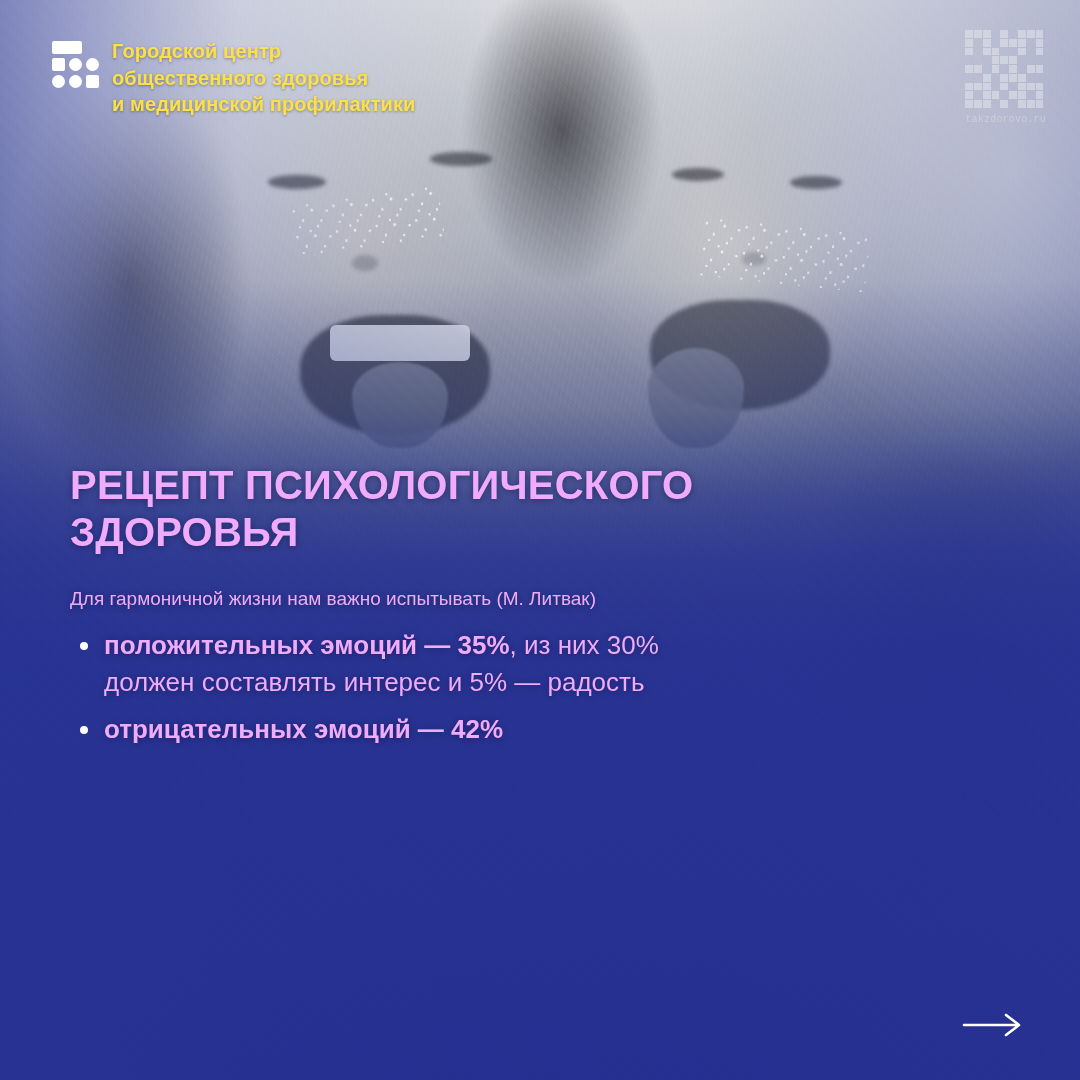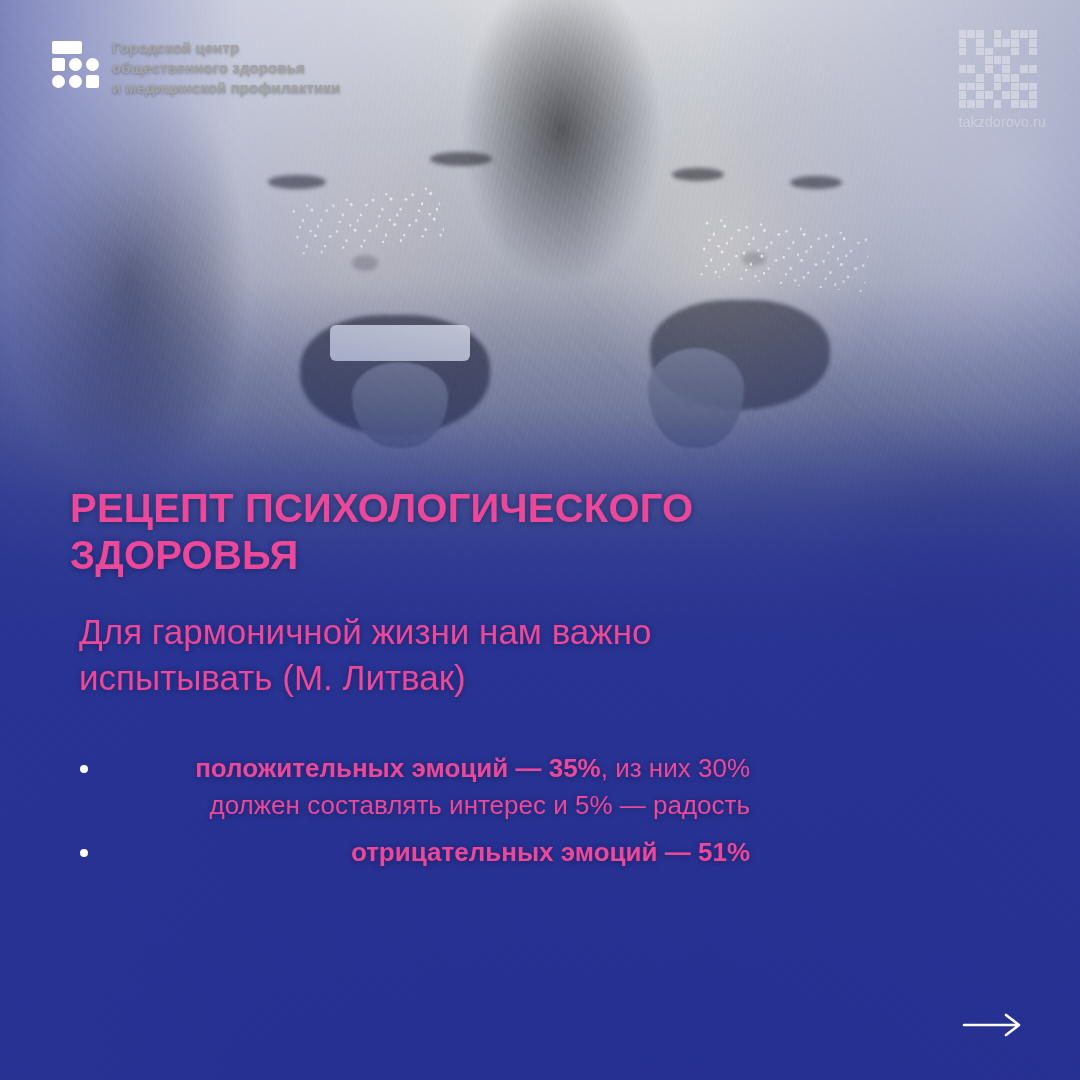--- a/index.html
+++ b/index.html
@@ -141,22 +141,22 @@
     gap: 4px;
     margin-top: 3px;
   }
   .logo-mark i { display: block; width: 13px; height: 13px; background: #fff; }
   .logo-mark i.sq  { border-radius: 2px; }
   .logo-mark i.dot { border-radius: 50%; }
   .logo-mark i.wide{ grid-column: span 2; width: 30px; border-radius: 2px; }
   .logo-mark i.none{ background: transparent; }
 
   .logo-text {
-    color: #a3a3a3;
-    font-size: 15px;
+    color: #fde047;
+    font-size: 20px;
     font-weight: bold;
     line-height: 1.33;
     letter-spacing: .1px;
     text-shadow: 0 1px 3px rgba(0,0,0,.35);
     white-space: pre-line;
   }
 
   
   .qr-wrap {
     position: absolute;
@@ -170,58 +170,57 @@
     width: 78px; height: 78px;
     display: grid;
     grid-template-columns: repeat(9, 1fr);
     grid-template-rows: repeat(9, 1fr);
     gap: 1px;
   }
   .qr span { background: transparent; }
   .qr span.on { background: #e8eaee; }
   .qr-cap {
     margin-top: 6px;
-    font-size: 14px;
+    font-size: 10px;
     color: #dfe2e8;
     letter-spacing: .2px;
+    font-family: Liberation Mono, monospace;
   }
 
   
   .content {
     position: absolute;
     left: 70px;
     right: 64px;
-    top: 485px;
+    top: 462px;
     z-index: 5;
-    color: #ec4899;
+    color: #f0abfc;
     text-shadow: 0 1px 6px rgba(10,16,50,.45);
   }
 
   .headline {
     font-size: 40px;
     font-weight: bold;
     line-height: 1.17;
     letter-spacing: .2px;
     text-transform: uppercase;
     max-width: 700px;
   }
 
   .lead {
     margin-top: 30px;
-    font-size: 35px;
+    font-size: 19px;
     line-height: 1.33;
     font-weight: 400;
     max-width: 640px;
-    margin-left: 9px;
   }
 
   ul.points {
-    margin-top: 48px;
+    margin-top: 16px;
     list-style: none;
-    text-align: right;
   }
   ul.points > li {
     position: relative;
     padding-left: 34px;
     font-size: 26px;
     line-height: 1.42;
     font-weight: 400;
     margin-bottom: 10px;
     max-width: 680px;
   }
@@ -386,21 +385,21 @@
 
   <div class="content">
     <h1 class="headline">РЕЦЕПТ ПСИХОЛОГИЧЕСКОГО ЗДОРОВЬЯ</h1>
     <p class="lead">Для гармоничной жизни нам важно испытывать (М. Литвак)</p>
 
     <ul class="points">
       <li>
         <b>положительных эмоций — 35%</b><span>, из них 30% должен составлять интерес и 5% — радость</span>
       </li>
       <li>
-        <b>отрицательных эмоций — 51%</b><span></span>
+        <b>отрицательных эмоций — 42%</b><span></span>
       </li>
     </ul>
 
   </div>
 
   <div class="arrow">
     <svg width="62" height="26" viewBox="0 0 62 26" fill="none" aria-hidden="true">
       <path d="M2 13 H56" stroke="#ffffff" stroke-width="2.6" stroke-linecap="round"></path>
       <path d="M44 3 L57 13 L44 23" stroke="#ffffff" stroke-width="2.6" stroke-linecap="round" stroke-linejoin="round" fill="none"></path>
     </svg>

